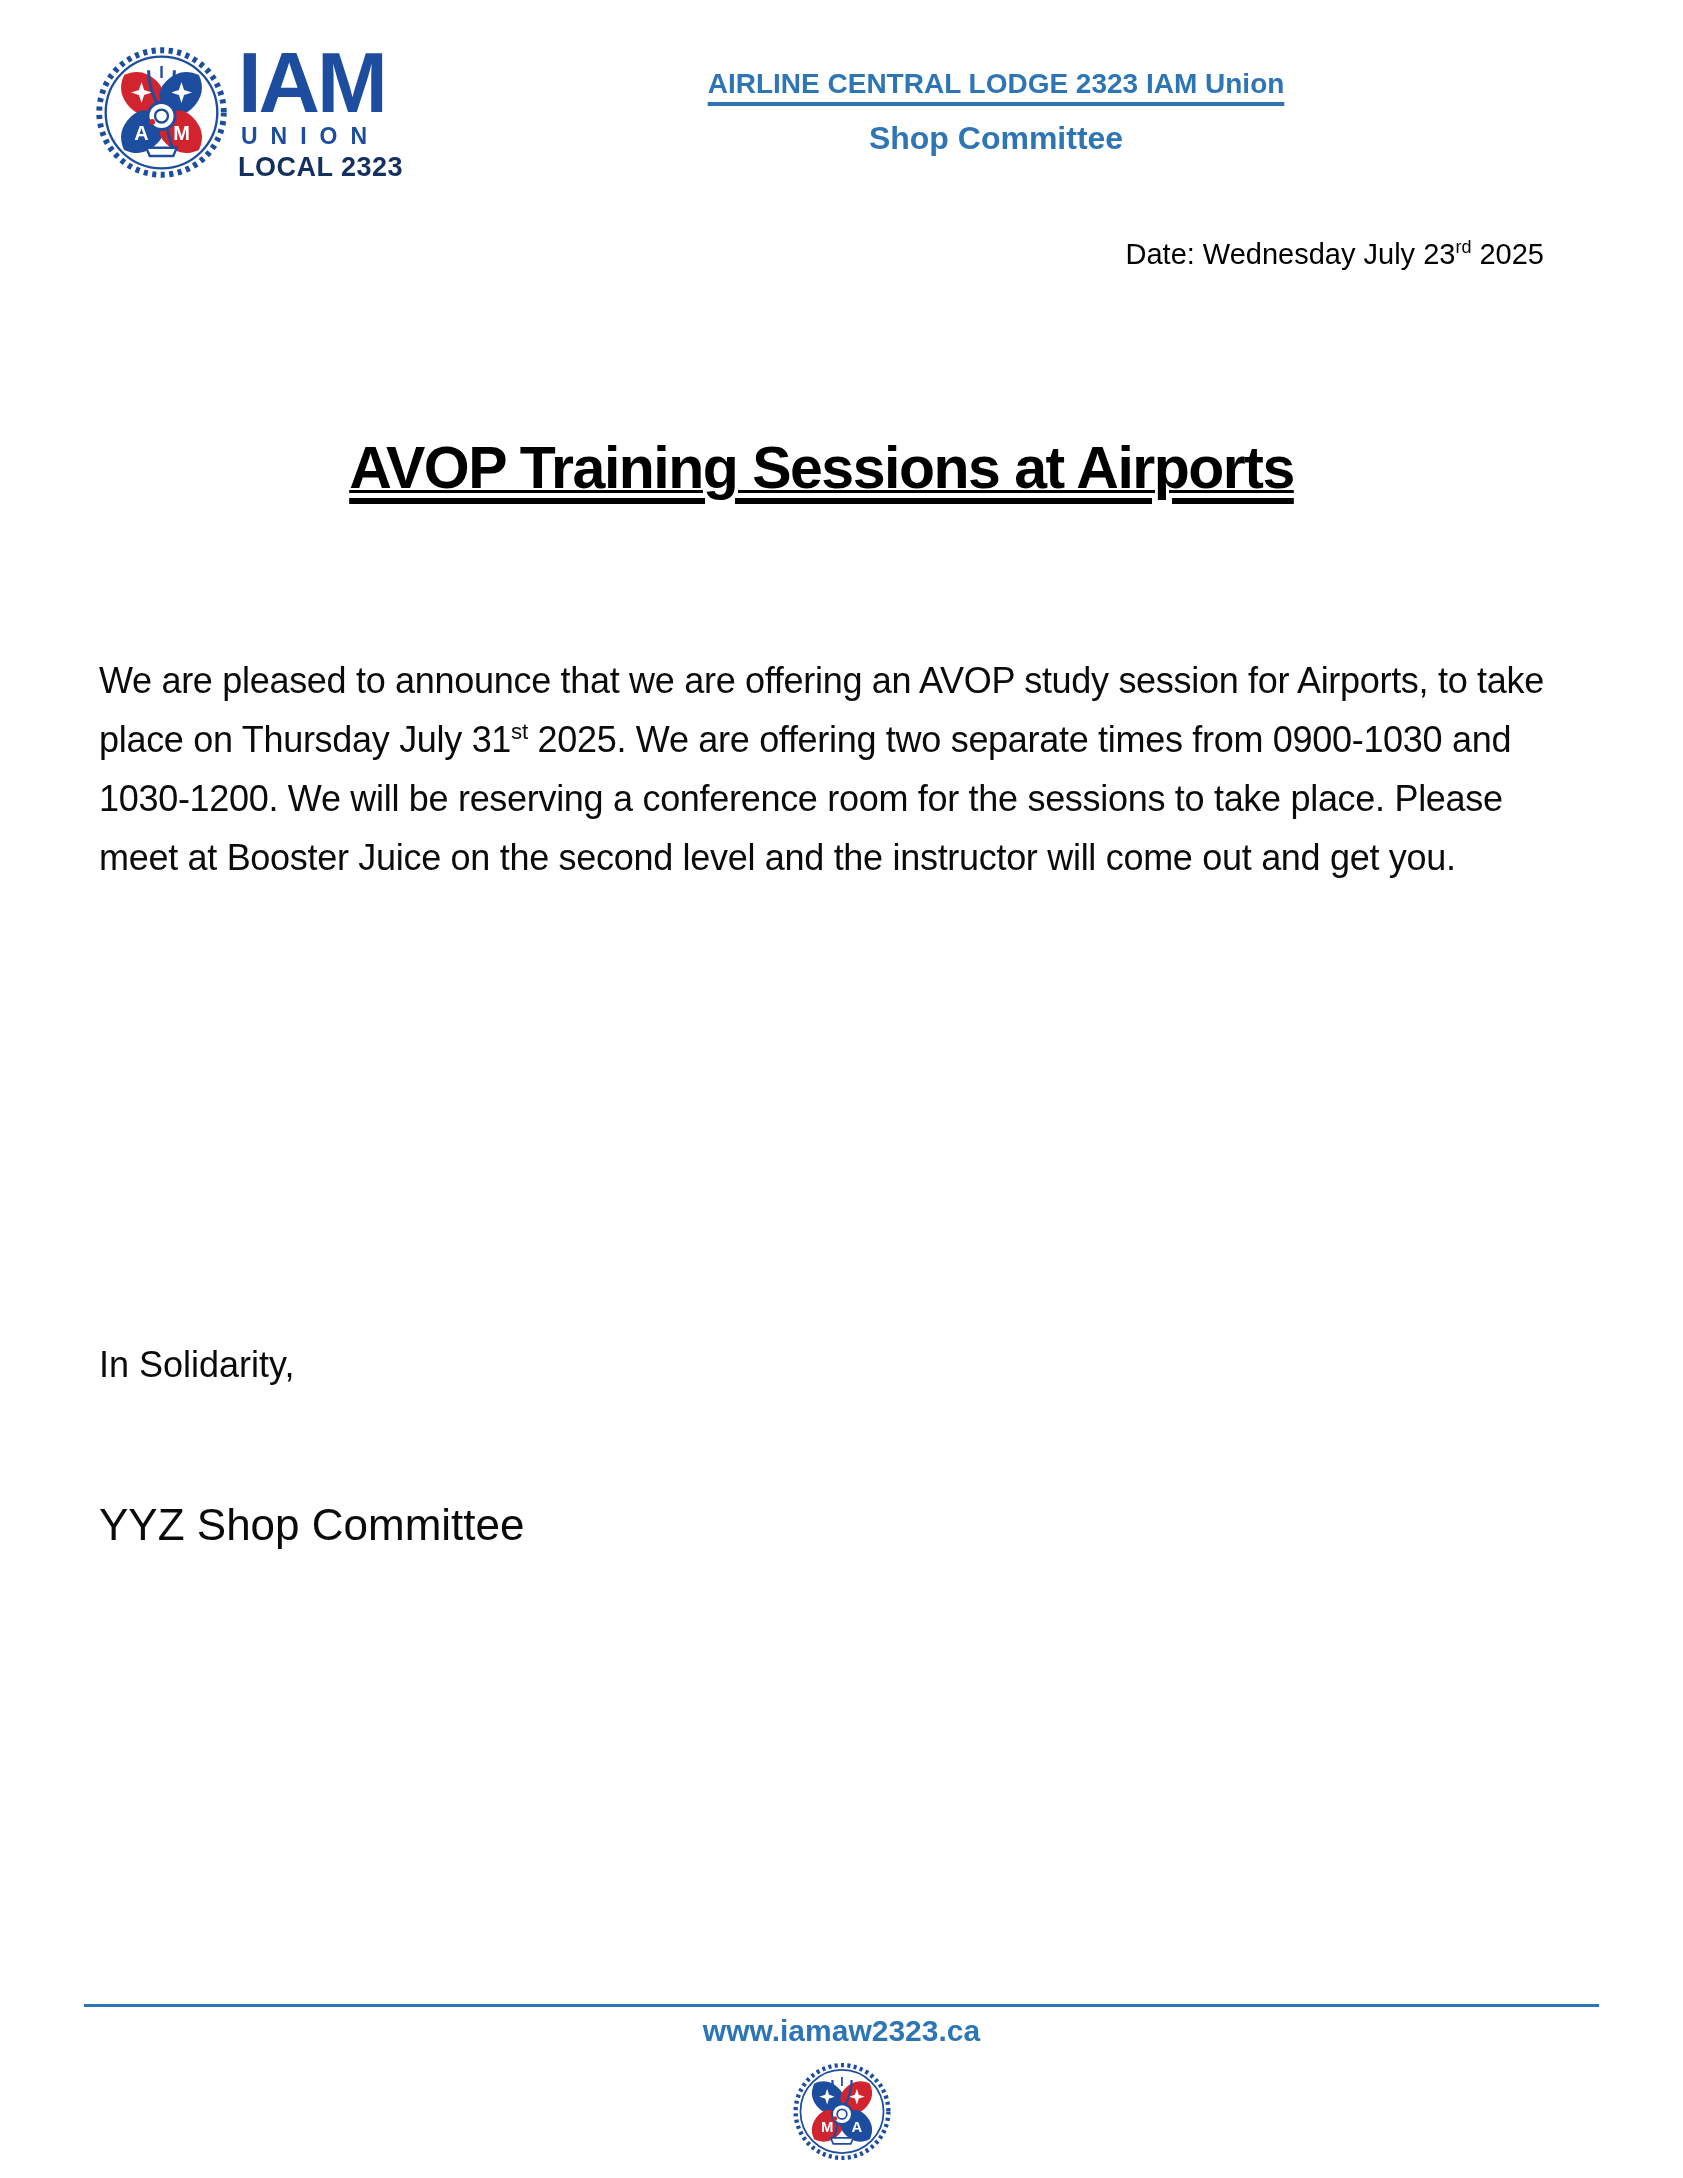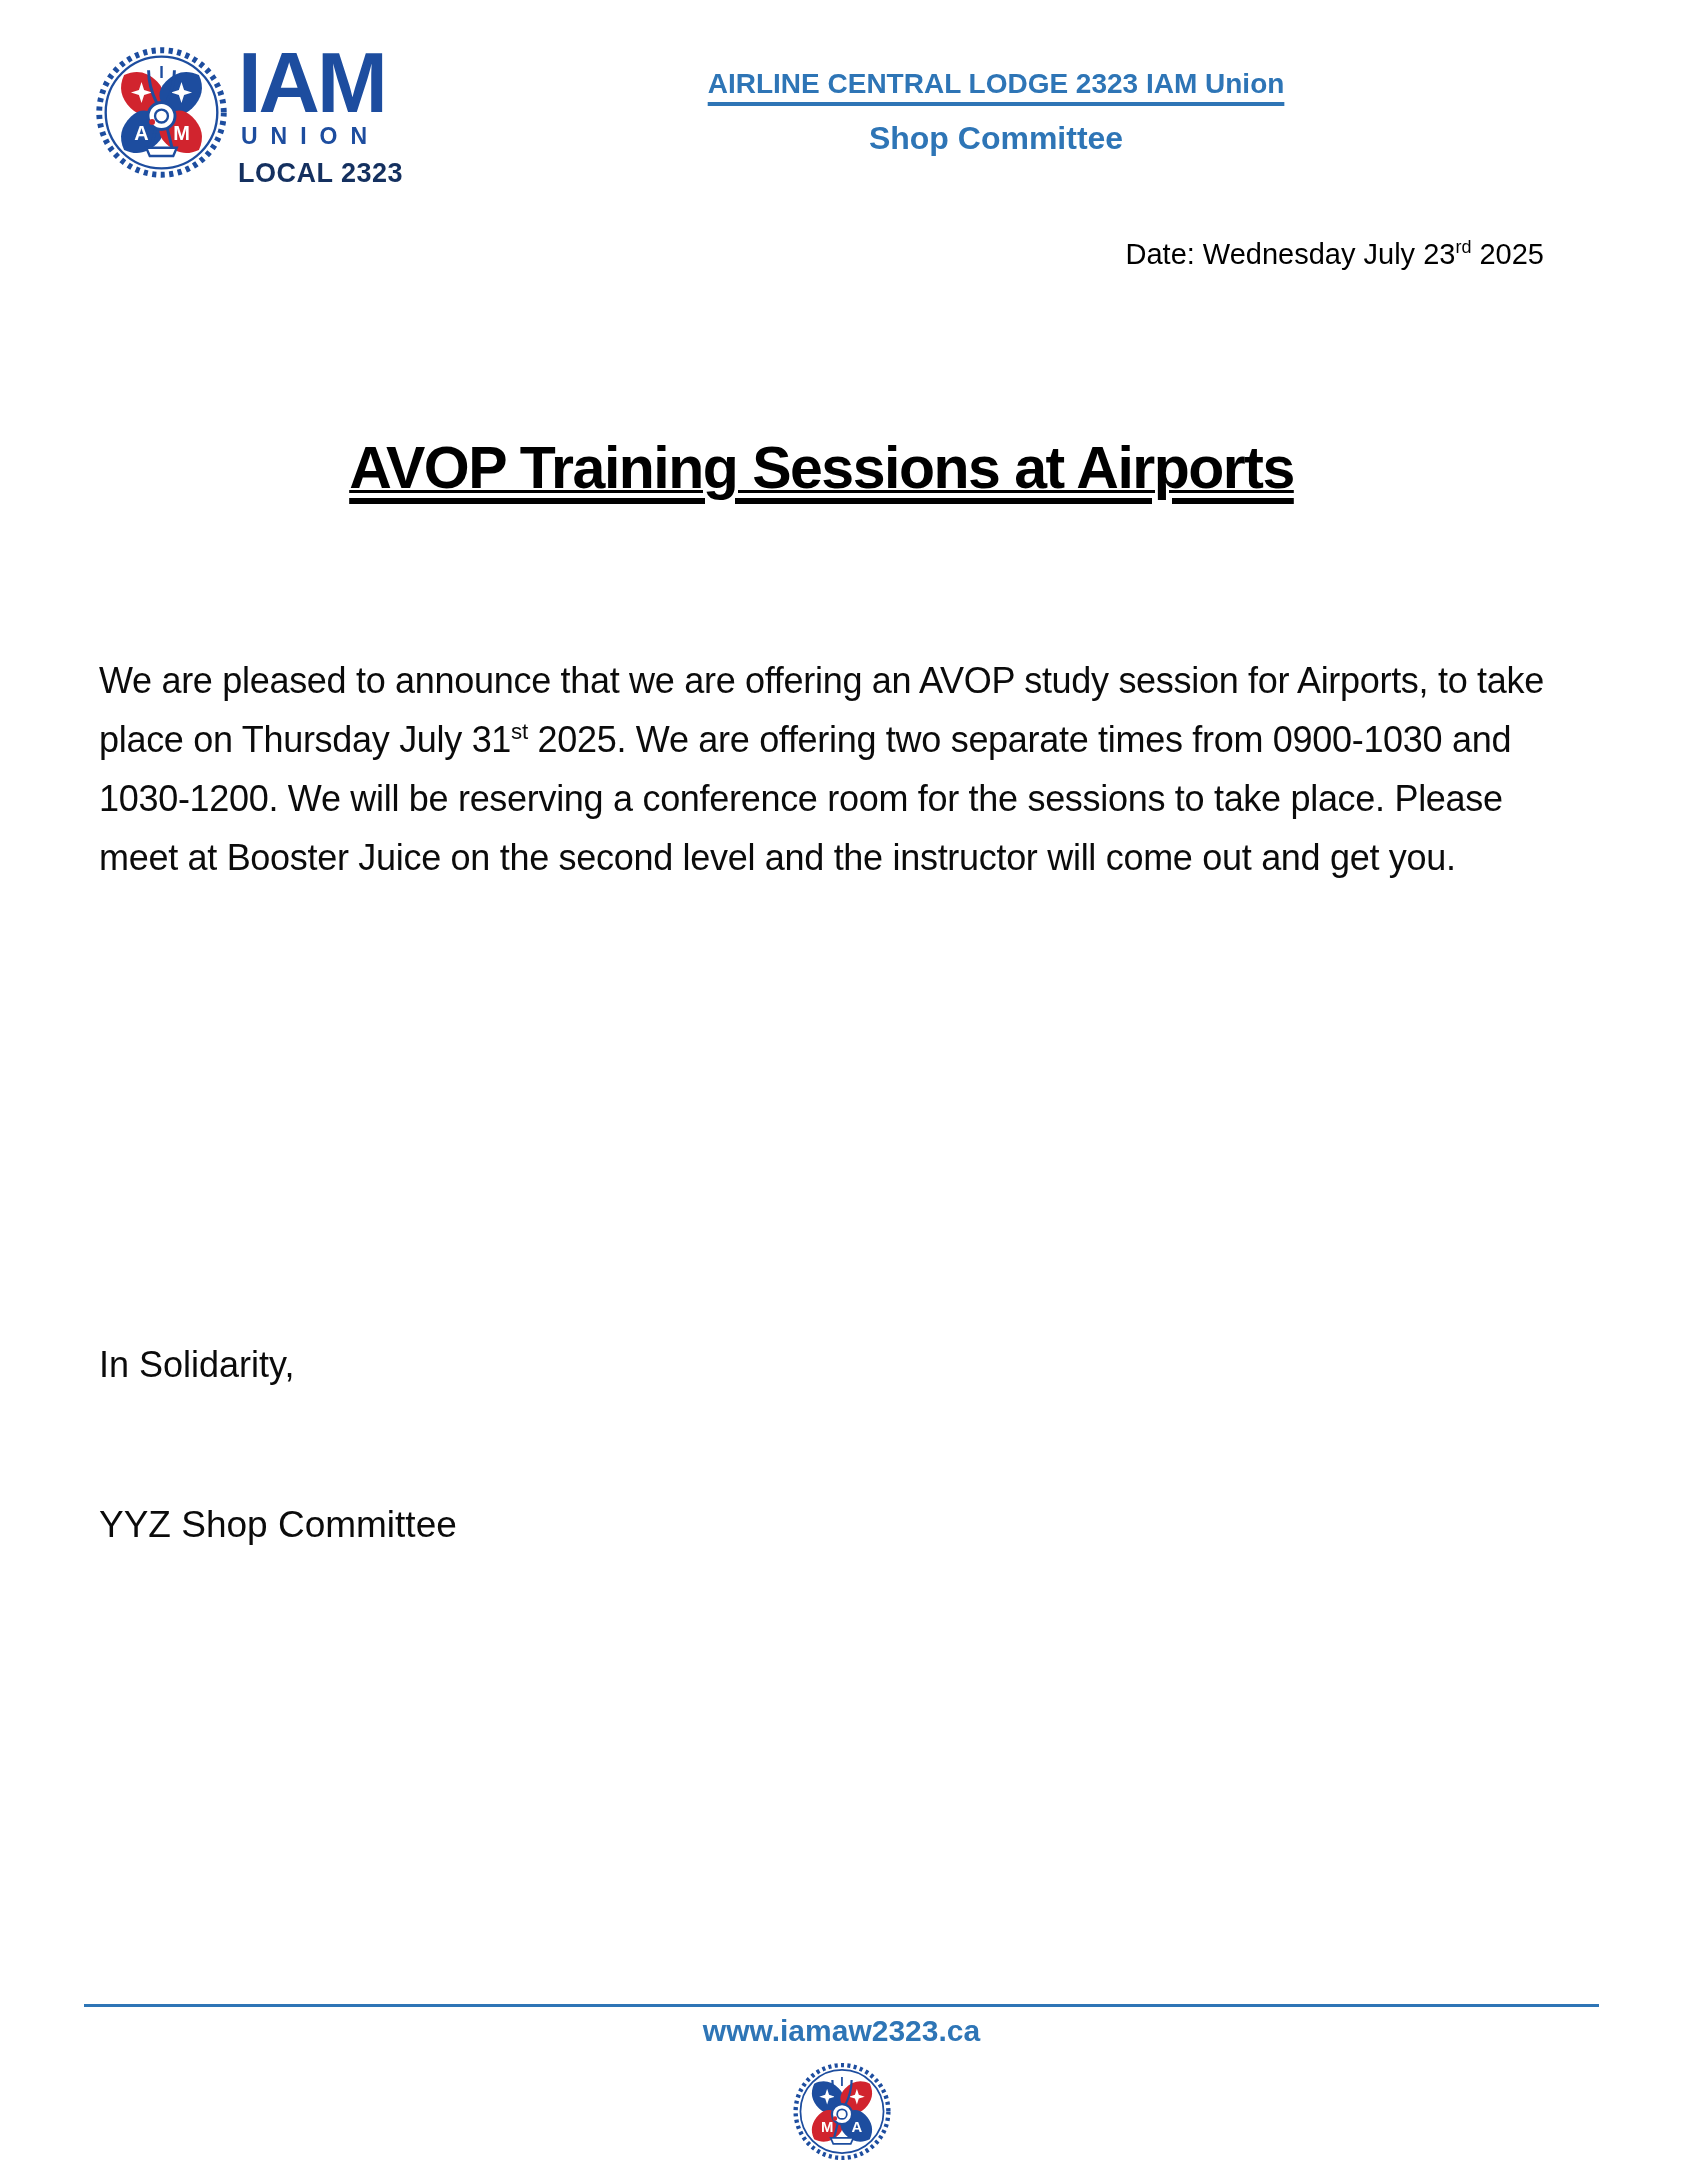--- a/index.html
+++ b/index.html
@@ -20,21 +20,21 @@
   .logo-iam {
     font-size:85px; font-weight:800; line-height:0.92;
     color:#1d4d9f; letter-spacing:-3px;
   }
   .logo-union {
     font-size:23px; font-weight:700; color:#1d4d9f;
     letter-spacing:13px; margin-top:1px; margin-left:3px; white-space:nowrap;
   }
   .logo-local {
     font-size:27px; font-weight:800; color:#14305f;
-    letter-spacing:0.5px; margin-top:8px; white-space:nowrap;
+    letter-spacing:0.5px; margin-top:2px; white-space:nowrap;
   }
   .header-titles { flex:1; text-align:center; padding-top:26px; }
   .header-title {
     display:inline-block;
     font-size:28px; font-weight:700; color:#2E75B6;
     text-decoration:underline; text-decoration-thickness:4px; text-underline-offset:9px;
     white-space:nowrap;
   }
   .header-subtitle { font-size:32px; font-weight:700; color:#2E75B6; margin-top:20px; }
   
@@ -56,21 +56,21 @@
   }
   
   .body-para {
     position:absolute; left:99px; width:1447px;
     font-size:36px; line-height:59px; color:#0b0b0b; letter-spacing:-0.3px;
   }
   .para-1 { top:651px; }
   .para-2 { top:1051px; }
   .email-link { color:#0563C1; text-decoration:underline; text-underline-offset:5px; cursor:pointer; }
   .signoff   { position:absolute; top:1335px; left:99px; font-size:36px; line-height:59px; color:#0b0b0b; }
-  .signature { position:absolute; top:1495px; left:99px; font-size:37px; line-height:59px; color:#0b0b0b; }
+  .signature { position:absolute; top:1495px; left:99px; font-size:44px; line-height:59px; color:#0b0b0b; }
   
   .footer-rule { position:absolute; top:2004px; left:84px; right:84px; height:3px; background:#2E75B6; }
   .footer-site {
     position:absolute; top:2014px; left:0; width:100%;
     text-align:center; font-size:30px; font-weight:700; color:#2E75B6;
   }
   .footer-gear { position:absolute; top:2059px; left:50%; transform:translateX(-50%); }
   svg text { font-family:"Liberation Sans", sans-serif; }
 </style>
 </head>

